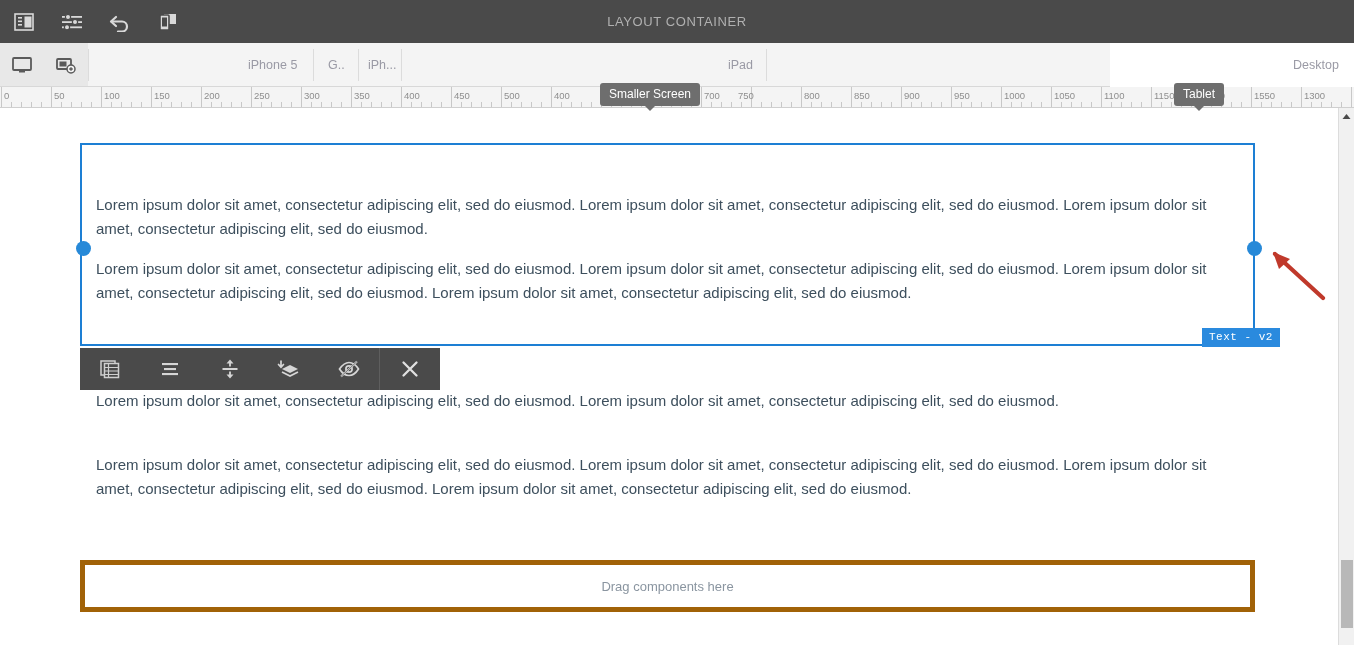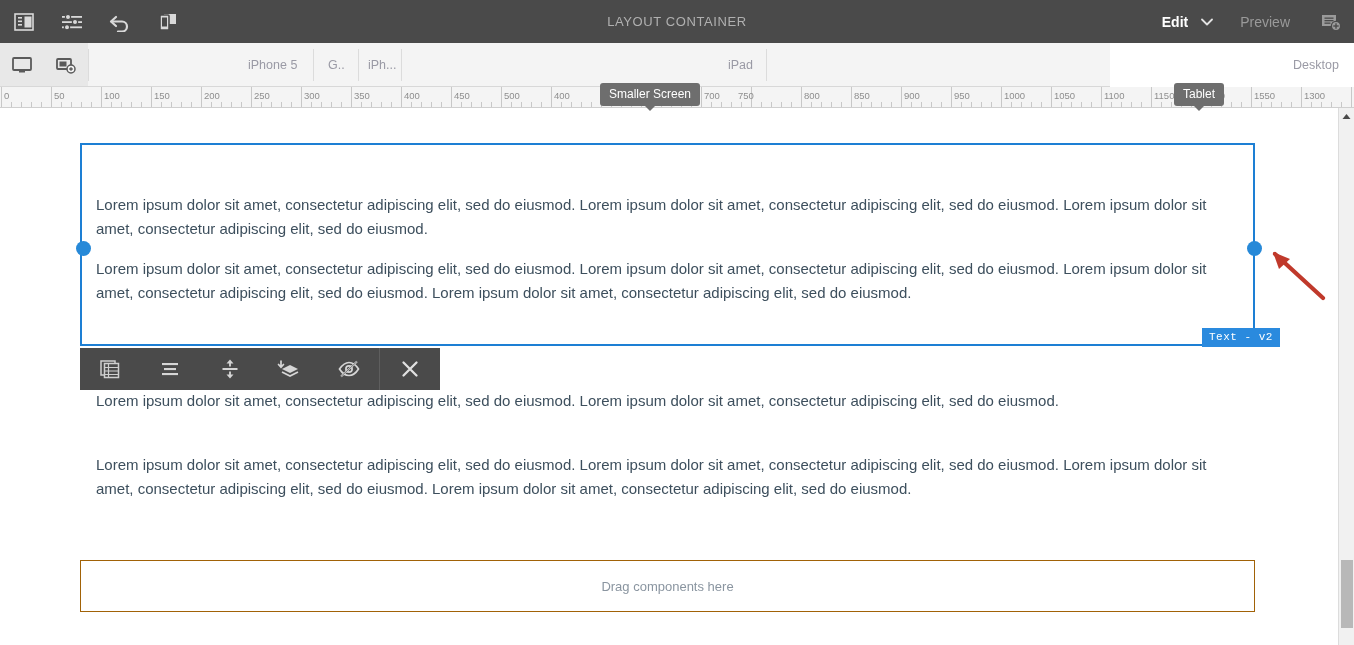--- a/index.html
+++ b/index.html
@@ -160,21 +160,21 @@
     cursor: pointer;
   }
   .ct-div {
     width: 1px; height: 42px; background: #5e5e5e;
   }
 
   
   .dropzone {
     position: absolute; left: 80px; top: 452px;
     width: 1175px; height: 52px;
-    border: 1px solid #a16207;
+    border: 5px solid #a16207;
     display: flex; align-items: center; justify-content: center;
     color: #8a95a0; font-size: 13px;
   }
 
   
   .arrow { position: absolute; left: 1255px; top: 130px; z-index: 35; pointer-events: none; }
 
   
   .scrollbar {
     position: absolute; right: 0; top: 108px;
@@ -228,40 +228,20 @@
   <div class="tb-icon">
     <svg width="22" height="20" viewBox="0 0 22 20">
       <rect x="7" y="2" width="12" height="10" fill="#d9d9d9"></rect>
       <rect x="3" y="3" width="9" height="15" rx="1" fill="#d9d9d9" stroke="#4a4a4a" stroke-width="1.6"></rect>
       <rect x="5" y="5.5" width="5" height="9" fill="#4a4a4a"></rect>
     </svg>
   </div>
 
   <div class="topbar-title">LAYOUT CONTAINER</div>
 
-  <div class="tb-right">
-    <div class="tb-edit">Edit</div>
-    <div class="tb-caret">
-      <svg width="12" height="8" viewBox="0 0 12 8">
-        <path d="M1 1.5 L6 6.5 L11 1.5" fill="none" stroke="#e2e2e2" stroke-width="1.8" stroke-linecap="round" stroke-linejoin="round"></path>
-      </svg>
-    </div>
-    <div class="tb-preview">Preview</div>
-    <div class="tb-comment">
-      <svg width="22" height="20" viewBox="0 0 22 20">
-        <rect x="2" y="3" width="14" height="11" fill="#9a9a9a"></rect>
-        <rect x="4.5" y="5.5" width="9" height="1.3" fill="#4a4a4a"></rect>
-        <rect x="4.5" y="8" width="9" height="1.3" fill="#4a4a4a"></rect>
-        <rect x="4.5" y="10.5" width="6" height="1.3" fill="#4a4a4a"></rect>
-        <circle cx="16" cy="14" r="4.6" fill="#9a9a9a" stroke="#4a4a4a" stroke-width="1.3"></circle>
-        <rect x="15.3" y="11.3" width="1.4" height="5.4" fill="#4a4a4a"></rect>
-        <rect x="13.3" y="13.3" width="5.4" height="1.4" fill="#4a4a4a"></rect>
-      </svg>
-    </div>
-  </div>
 </div>
 
 <div class="devicebar">
   <div class="dev-left">
     <div class="dev-icon">
       <svg width="22" height="20" viewBox="0 0 22 20">
         <rect x="2" y="3" width="18" height="12" rx="1" fill="none" stroke="#5a5a5a" stroke-width="1.8"></rect>
         <rect x="8" y="15.5" width="6" height="2" fill="#5a5a5a"></rect>
       </svg>
     </div>

